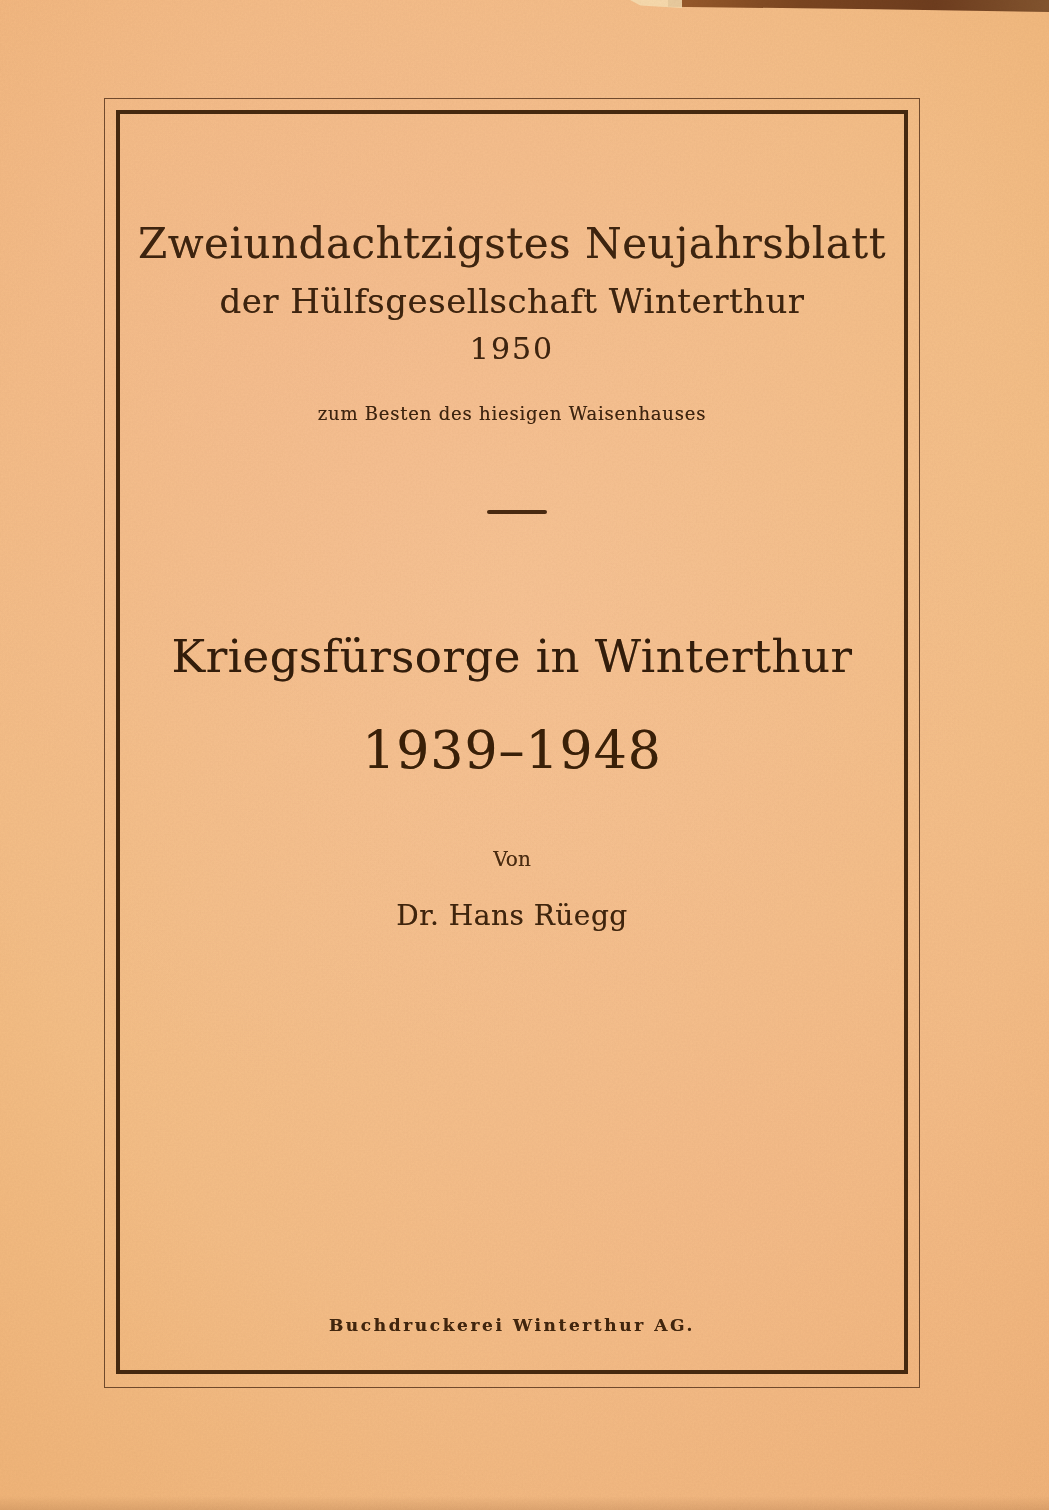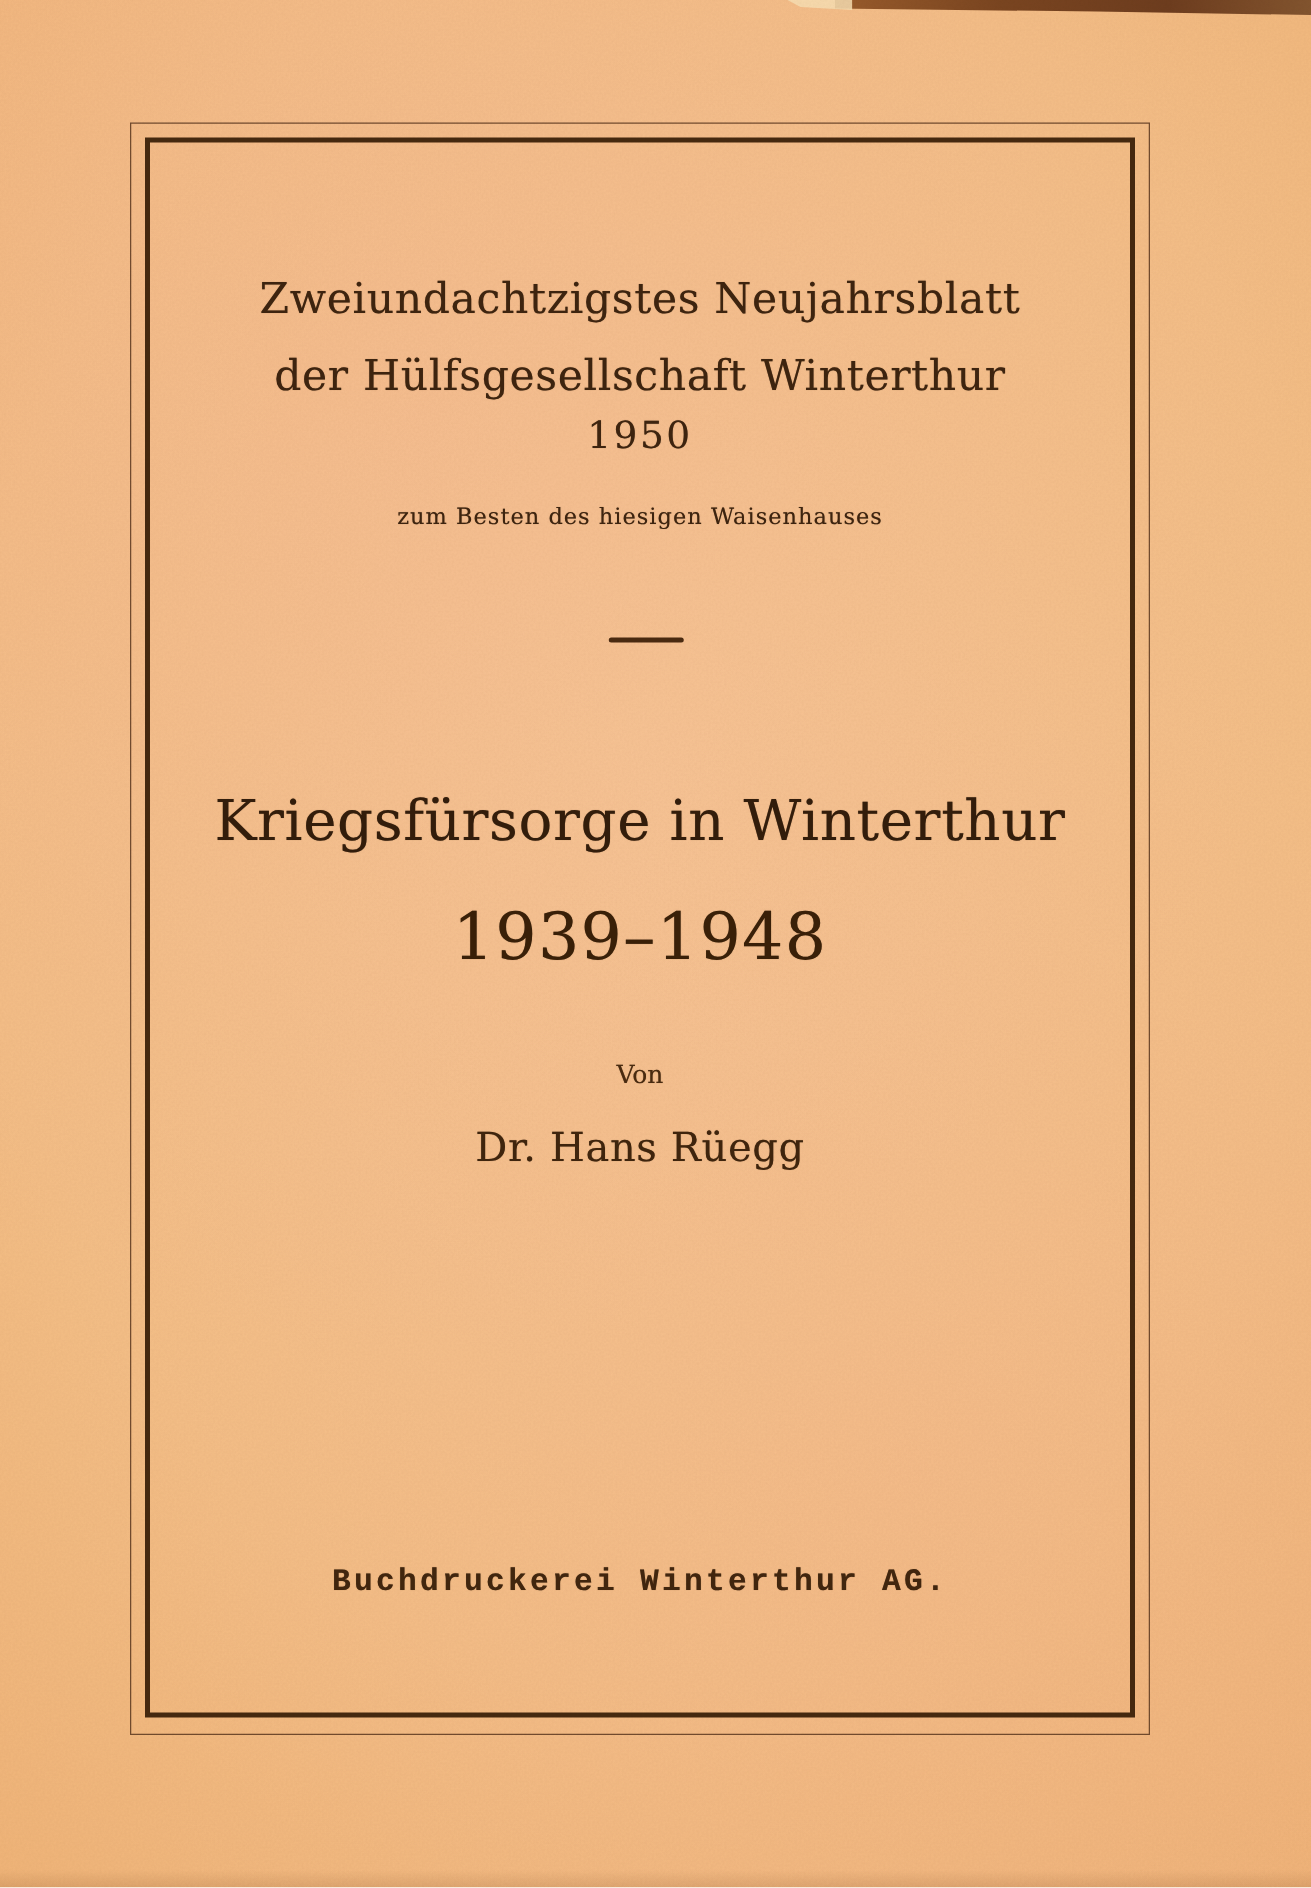--- a/index.html
+++ b/index.html
@@ -58,41 +58,41 @@
 
   
   .line {
     position: absolute;
     left: 0; right: 0;
     text-align: center;
     color: #3e240f;
     text-shadow: 0 0 0.6px rgba(62,36,15,0.55);
     white-space: nowrap;
   }
-  .series-line1 { top: 120px; font-size: 34px; letter-spacing: 0.5px; }
+  .series-line1 { top: 120px; font-size: 42px; letter-spacing: 0.5px; }
   .series-line2 { top: 182px; font-size: 34px; letter-spacing: 0.5px; text-align: center; }
   .year-line    { top: 232px; font-size: 30px; letter-spacing: 2px; font-variant-numeric: oldstyle-nums; }
   .dedication   { top: 304px; font-size: 18px; letter-spacing: 0.8px; }
 
   .divider-rule {
     position: absolute;
     top: 411px;
     left: 50%;
     margin-left: -25px;
     width: 60px;
     height: 3.5px;
     background: #4a2a10;
     border-radius: 2px;
   }
 
   .main-title   { top: 531px; font-size: 45px; letter-spacing: 0.5px; color: #331d0b; }
   .years-line   { top: 621px; font-size: 52px; letter-spacing: 1px; color: #3a2008; font-variant-numeric: oldstyle-nums; }
   .byline       { top: 748px; font-size: 20px; font-weight: normal; color: #4a2b10; }
-  .author-line  { top: 800px; font-size: 32px; letter-spacing: 0.5px; color: #40250d; }
-  .imprint-line { top: 1152px; font-size: 25px; font-weight: bold; letter-spacing: 2.6px; color: #42260e; font-family: Liberation Mono, monospace; }
+  .author-line  { top: 800px; font-size: 28px; letter-spacing: 0.5px; color: #40250d; }
+  .imprint-line { top: 1216px; font-size: 17px; font-weight: bold; letter-spacing: 2.6px; color: #42260e; }
 
   
   .grain {
     position: absolute;
     left: 0; top: 0;
     width: 1049px; height: 1510px;
     pointer-events: none;
     mix-blend-mode: multiply;
     opacity: 0.10;
   }

